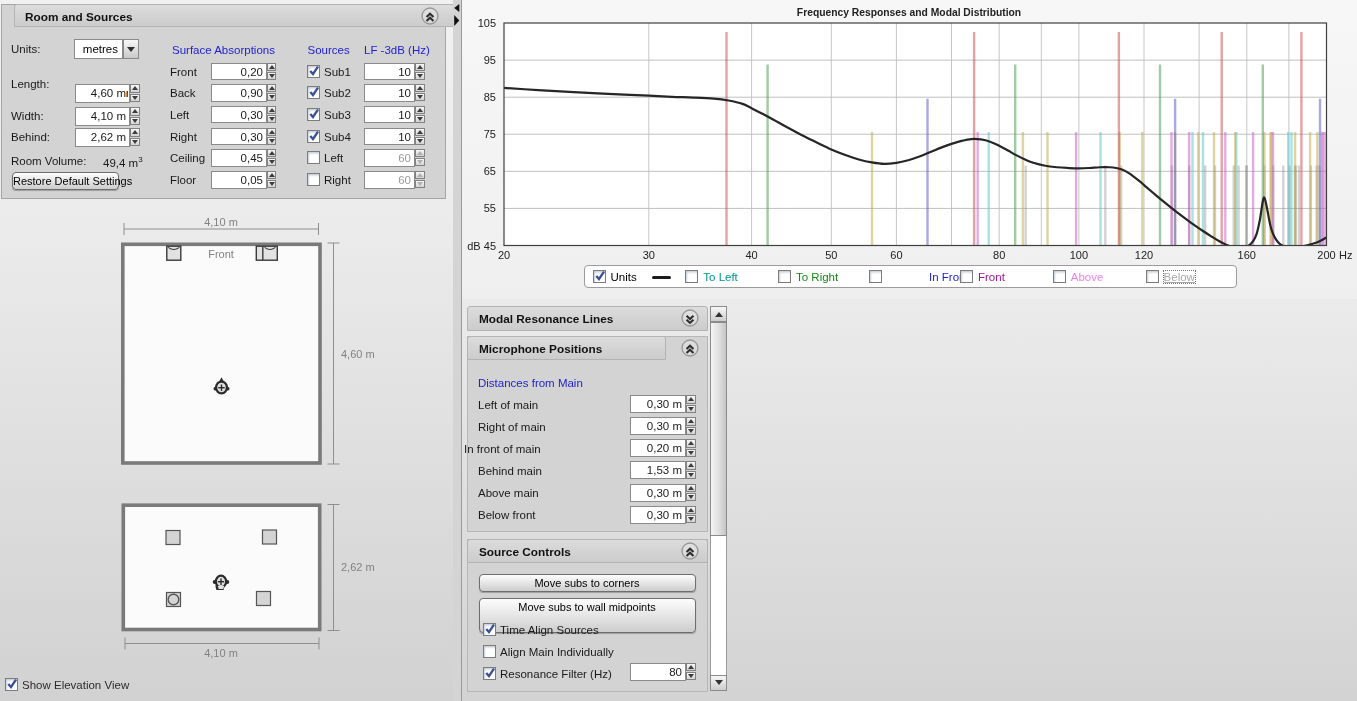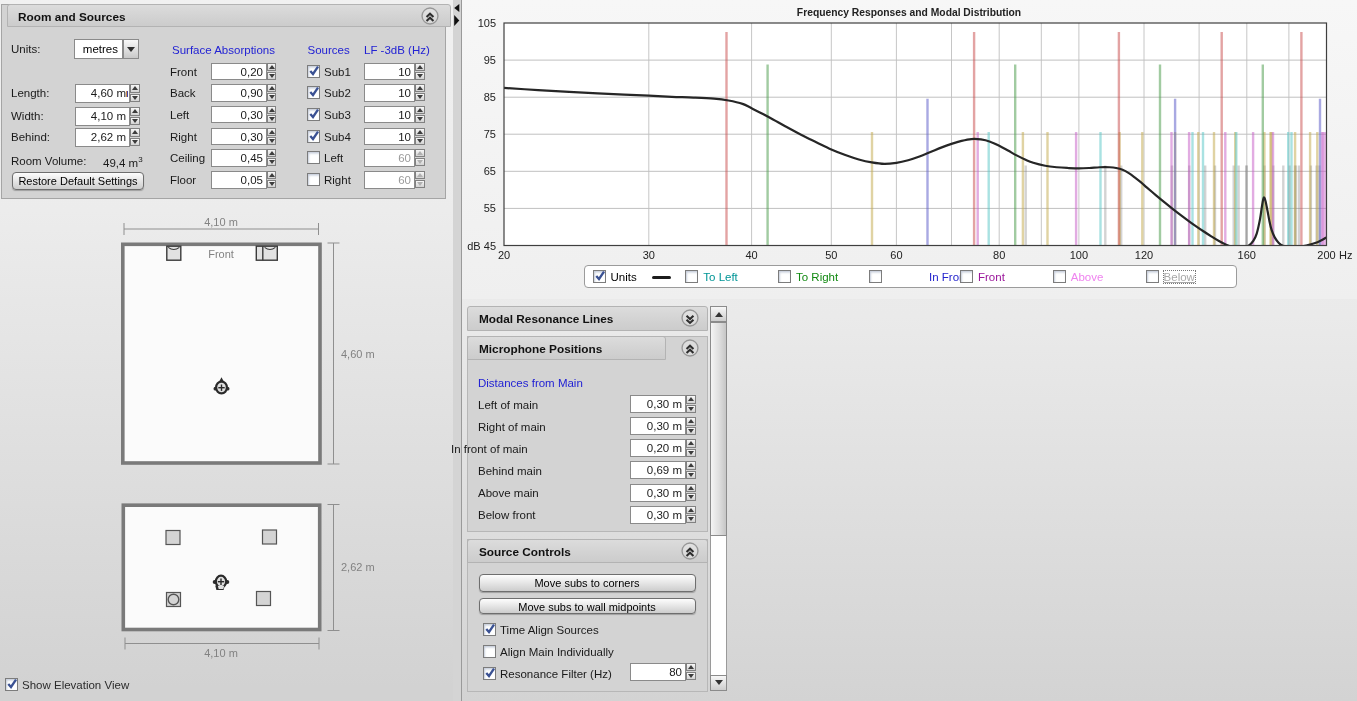--- a/index.html
+++ b/index.html
@@ -27,36 +27,36 @@
 .sbbtn{position:absolute;background:linear-gradient(180deg,#f7f7f7,#cdcdcd);border:1px solid #8b8b8b;display:flex;align-items:center;justify-content:center}
 .legendbox{position:absolute;left:584px;top:265px;width:652.5px;height:22.5px;background:#fff;border:1px solid #9b9b9b;border-radius:4px}
 </style></head>
 <body>
 
 <div style="position:absolute;left:461.5px;top:0;width:895.5px;height:299px;background:linear-gradient(180deg,#f7f7f7,#efefef)"></div>
 
 <div style="position:absolute;left:0;top:0;width:453px;height:701px;background:linear-gradient(180deg,#f1f1f1 0%,#ececec 30%,#d2d2d2 98%)"></div>
 
 <div style="position:absolute;left:1px;top:3.5px;width:445px;height:195px;background:#d3d3d3;border:1px solid #a5a5a5"></div>
-<div class="phead" style="left:7px;top:3.5px;width:444px;height:23.5px">
+<div class="phead" style="left:14px;top:3.5px;width:444px;height:23.5px">
     <span style="position:absolute;left:10px;top:5px" class="htitle">Room and Sources</span>
   </div>
 <svg style="position:absolute;left:420.5px;top:7.0px" width="18" height="18" viewBox="0 0 17.2 17.2">
     <circle cx="8.6" cy="8.6" r="7.6" fill="rgba(255,255,255,0.22)" stroke="#979797" stroke-width="1.3"></circle>
     <g stroke="#2e2e2e" stroke-width="2" fill="none">
       <path d="M5.3 9.6 l3.3-3.1 3.3 3.1"></path>
       <path d="M5.3 13.4 l3.3-3.1 3.3 3.1"></path>
     </g>
   </svg>
 <div class="lab" style="left:11px;top:43px">Units:</div>
 <div class="ddf" style="left:74px;top:39px;width:49px;height:20px">metres</div>
 <div class="ddb" style="left:123px;top:39px;width:16px;height:20px">
     <span class="tri-d big"></span>
   </div>
-<div class="lab" style="left:11px;top:87px">Length:</div>
+<div class="lab" style="left:11px;top:78px">Length:</div>
 <div class="spf" style="left:74.5px;top:83.5px;width:55.5px;height:19.0px;color:#1a1a1a">4,60 m</div>
 <div class="sbtn" style="left:130.0px;top:83.5px;width:9.5px;height:9.0px">
     <span class="tri-u" style="border-bottom-color:#3c3c3c"></span>
   </div>
 <div class="sbtn" style="left:130.0px;top:93.5px;width:9.5px;height:8.5px">
     <span class="tri-d" style="border-top-color:#3c3c3c"></span>
   </div>
 <div style="position:absolute;left:125.9px;top:90.5px;width:0.8px;height:6.5px;background:#c87820;opacity:0.8"></div>
 <div style="position:absolute;left:127px;top:90.5px;width:1.1px;height:6.5px;background:#23239a;opacity:0.85"></div>
 <div class="lab" style="left:11px;top:110px">Width:</div>
@@ -70,21 +70,21 @@
 <div class="lab" style="left:11px;top:131px">Behind:</div>
 <div class="spf" style="left:74.5px;top:127.5px;width:55.5px;height:19.0px;color:#1a1a1a">2,62 m</div>
 <div class="sbtn" style="left:130.0px;top:127.5px;width:9.5px;height:9.0px">
     <span class="tri-u" style="border-bottom-color:#3c3c3c"></span>
   </div>
 <div class="sbtn" style="left:130.0px;top:137.5px;width:9.5px;height:8.5px">
     <span class="tri-d" style="border-top-color:#3c3c3c"></span>
   </div>
 <div class="lab" style="left:11px;top:155px">Room Volume:</div>
 <div class="lab" style="left:103px;top:155px">49,4 m<sup style="font-size:8px">3</sup></div>
-<div class="btn" style="left:12px;top:172px;width:132px;height:17.5px;line-height:16.5px">Restore Default Settings</div>
+<div class="btn" style="left:12px;top:172px;width:107px;height:17.5px;line-height:16.5px">Restore Default Settings</div>
 <div class="blab" style="left:172px;top:44px">Surface Absorptions</div>
 <div class="lab" style="left:170px;top:65.5px">Front</div>
 <div class="spf" style="left:211.0px;top:62.5px;width:56.0px;height:17.5px;color:#1a1a1a">0,20</div>
 <div class="sbtn" style="left:267.0px;top:62.5px;width:9.0px;height:8.2px">
     <span class="tri-u" style="border-bottom-color:#3c3c3c"></span>
   </div>
 <div class="sbtn" style="left:267.0px;top:71.8px;width:9.0px;height:7.8px">
     <span class="tri-d" style="border-top-color:#3c3c3c"></span>
   </div>
 <div class="lab" style="left:170px;top:87.0px">Back</div>
@@ -423,30 +423,30 @@
     <span class="tri-d" style="border-top-color:#3c3c3c"></span>
   </div>
 <div class="lab" style="left:478px;top:420.5px">Right of main</div>
 <div class="spf" style="left:630.0px;top:417.0px;width:56.0px;height:18.0px;color:#1a1a1a">0,30 m</div>
 <div class="sbtn" style="left:686.0px;top:417.0px;width:9.5px;height:8.5px">
     <span class="tri-u" style="border-bottom-color:#3c3c3c"></span>
   </div>
 <div class="sbtn" style="left:686.0px;top:426.5px;width:9.5px;height:8.0px">
     <span class="tri-d" style="border-top-color:#3c3c3c"></span>
   </div>
-<div class="lab" style="left:451px;top:442.5px">In front of main</div>
+<div class="lab" style="left:464px;top:442.5px">In front of main</div>
 <div class="spf" style="left:630.0px;top:439.0px;width:56.0px;height:18.0px;color:#1a1a1a">0,20 m</div>
 <div class="sbtn" style="left:686.0px;top:439.0px;width:9.5px;height:8.5px">
     <span class="tri-u" style="border-bottom-color:#3c3c3c"></span>
   </div>
 <div class="sbtn" style="left:686.0px;top:448.5px;width:9.5px;height:8.0px">
     <span class="tri-d" style="border-top-color:#3c3c3c"></span>
   </div>
 <div class="lab" style="left:478px;top:464.5px">Behind main</div>
-<div class="spf" style="left:630.0px;top:461.0px;width:56.0px;height:18.0px;color:#1a1a1a">0,69 m</div>
+<div class="spf" style="left:630.0px;top:461.0px;width:56.0px;height:18.0px;color:#1a1a1a">1,53 m</div>
 <div class="sbtn" style="left:686.0px;top:461.0px;width:9.5px;height:8.5px">
     <span class="tri-u" style="border-bottom-color:#3c3c3c"></span>
   </div>
 <div class="sbtn" style="left:686.0px;top:470.5px;width:9.5px;height:8.0px">
     <span class="tri-d" style="border-top-color:#3c3c3c"></span>
   </div>
 <div class="lab" style="left:478px;top:487.0px">Above main</div>
 <div class="spf" style="left:630.0px;top:483.5px;width:56.0px;height:18.0px;color:#1a1a1a">0,30 m</div>
 <div class="sbtn" style="left:686.0px;top:483.5px;width:9.5px;height:8.5px">
     <span class="tri-u" style="border-bottom-color:#3c3c3c"></span>
@@ -467,21 +467,21 @@
     <span style="position:absolute;left:11px;top:5px" class="htitle">Source Controls</span>
   </div>
 <svg style="position:absolute;left:680.9px;top:542.0px" width="18" height="18" viewBox="0 0 17.2 17.2">
     <circle cx="8.6" cy="8.6" r="7.6" fill="rgba(255,255,255,0.22)" stroke="#979797" stroke-width="1.3"></circle>
     <g stroke="#2e2e2e" stroke-width="2" fill="none">
       <path d="M5.3 9.6 l3.3-3.1 3.3 3.1"></path>
       <path d="M5.3 13.4 l3.3-3.1 3.3 3.1"></path>
     </g>
   </svg>
 <div class="btn" style="left:478.5px;top:574px;width:217px;height:17.5px;line-height:16.5px">Move subs to corners</div>
-<div class="btn" style="left:478.5px;top:597.5px;width:217px;height:16px;line-height:16.5px">Move subs to wall midpoints</div>
+<div class="btn" style="left:478.5px;top:597.5px;width:217px;height:35px;line-height:16.5px">Move subs to wall midpoints</div>
 <div class="cb" style="left:483.0px;top:623.0px;width:13px;height:13px">
     <svg width="12" height="12" viewBox="0 0 12 12">
       <path d="M2.3 5.9 L5 9 L10 1.7" stroke="#3a5193" stroke-width="2.3" fill="none"></path>
     </svg>
   </div>
 <div class="lab" style="left:500px;top:624px">Time Align Sources</div>
 <div class="cb" style="left:483.0px;top:645.0px;width:13px;height:13px"></div>
 <div class="lab" style="left:500px;top:646px">Align Main Individually</div>
 <div class="cb" style="left:483.0px;top:667.0px;width:13px;height:13px">
     <svg width="12" height="12" viewBox="0 0 12 12">

